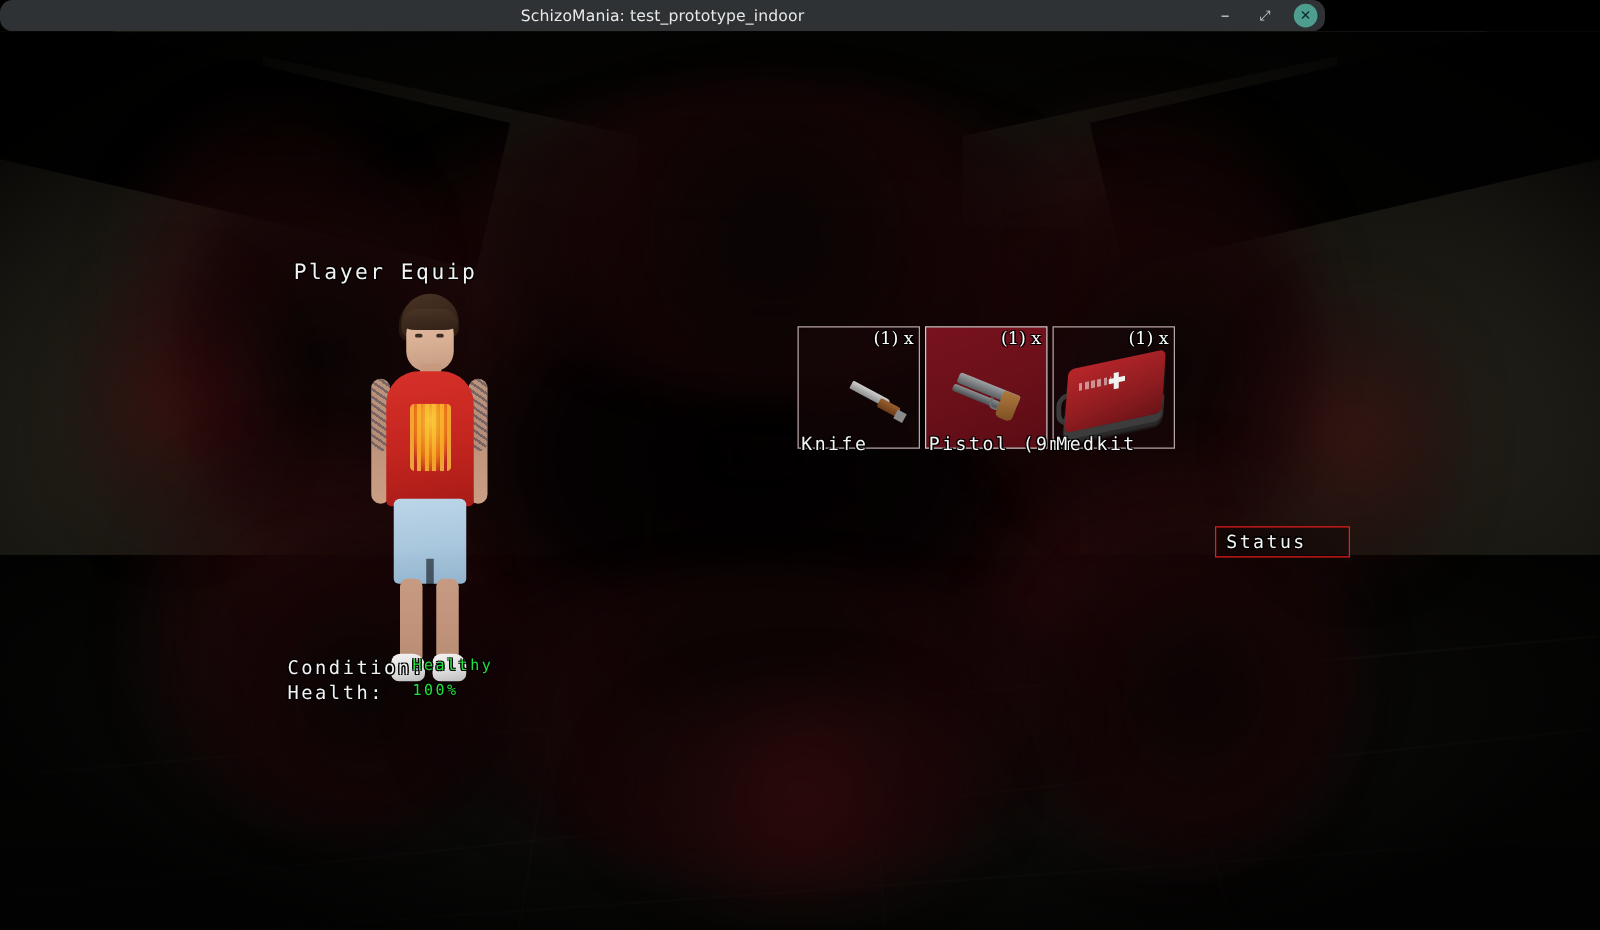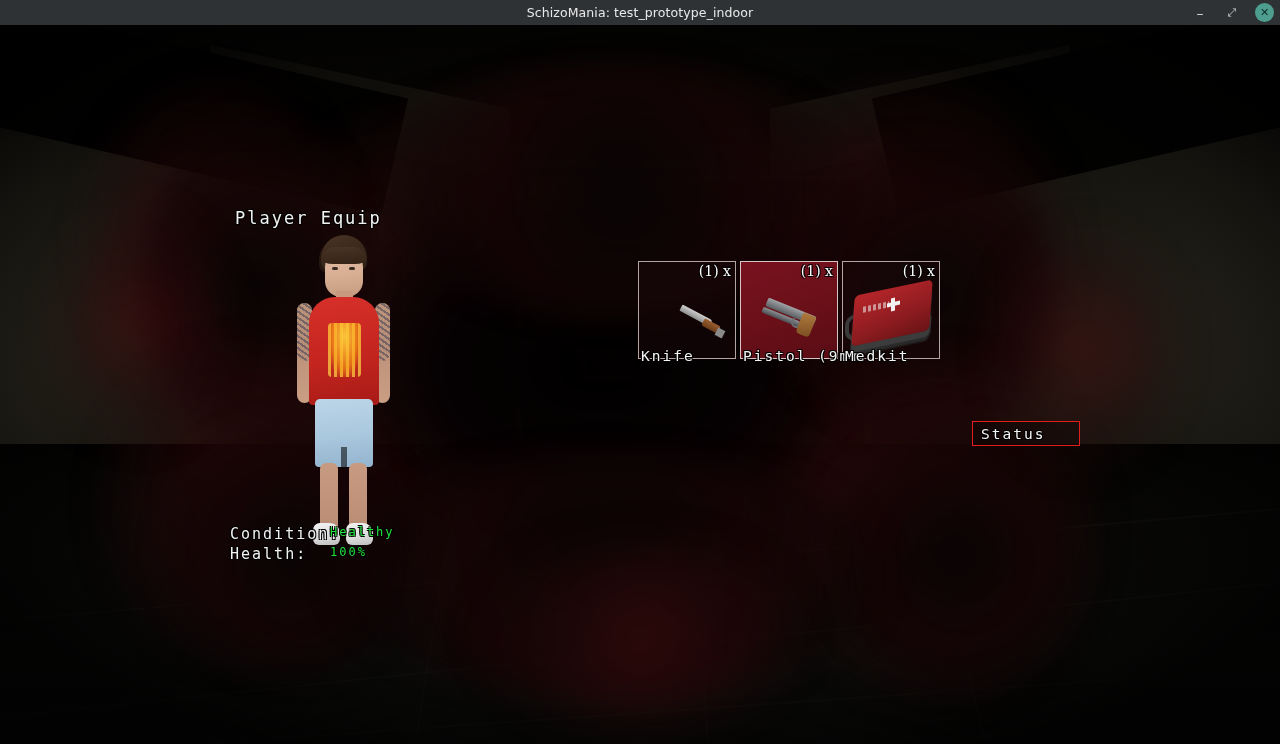--- a/index.html
+++ b/index.html
@@ -7,23 +7,23 @@
   html, body {
     width:1280px; height:744px;
     background:#000; overflow:hidden;
     font-family:"DejaVu Sans", sans-serif;
   }
 
   
   #window { position:relative; width:1280px; height:744px; background:#000; }
 
   #titlebar {
-    position:absolute; left:0; top:0; width:1280px; height:25px;
+    position:absolute; left:0; top:0; width:1060px; height:25px;
     background:#2f3235;
-    display:flex; align-items:center; justify-content:center;
+    display:flex; align-items:center; justify-content:center;border-radius:10px;
   }
   #titlebar-text {
     color:#e8e8e8; font-size:12.5px; letter-spacing:.1px;
     font-family:"DejaVu Sans", sans-serif;
   }
   #win-controls {
     position:absolute; right:6px; top:0; height:25px;
     display:flex; align-items:center; gap:14px;
   }
   .wc { width:18px; height:18px; display:flex; align-items:center;

